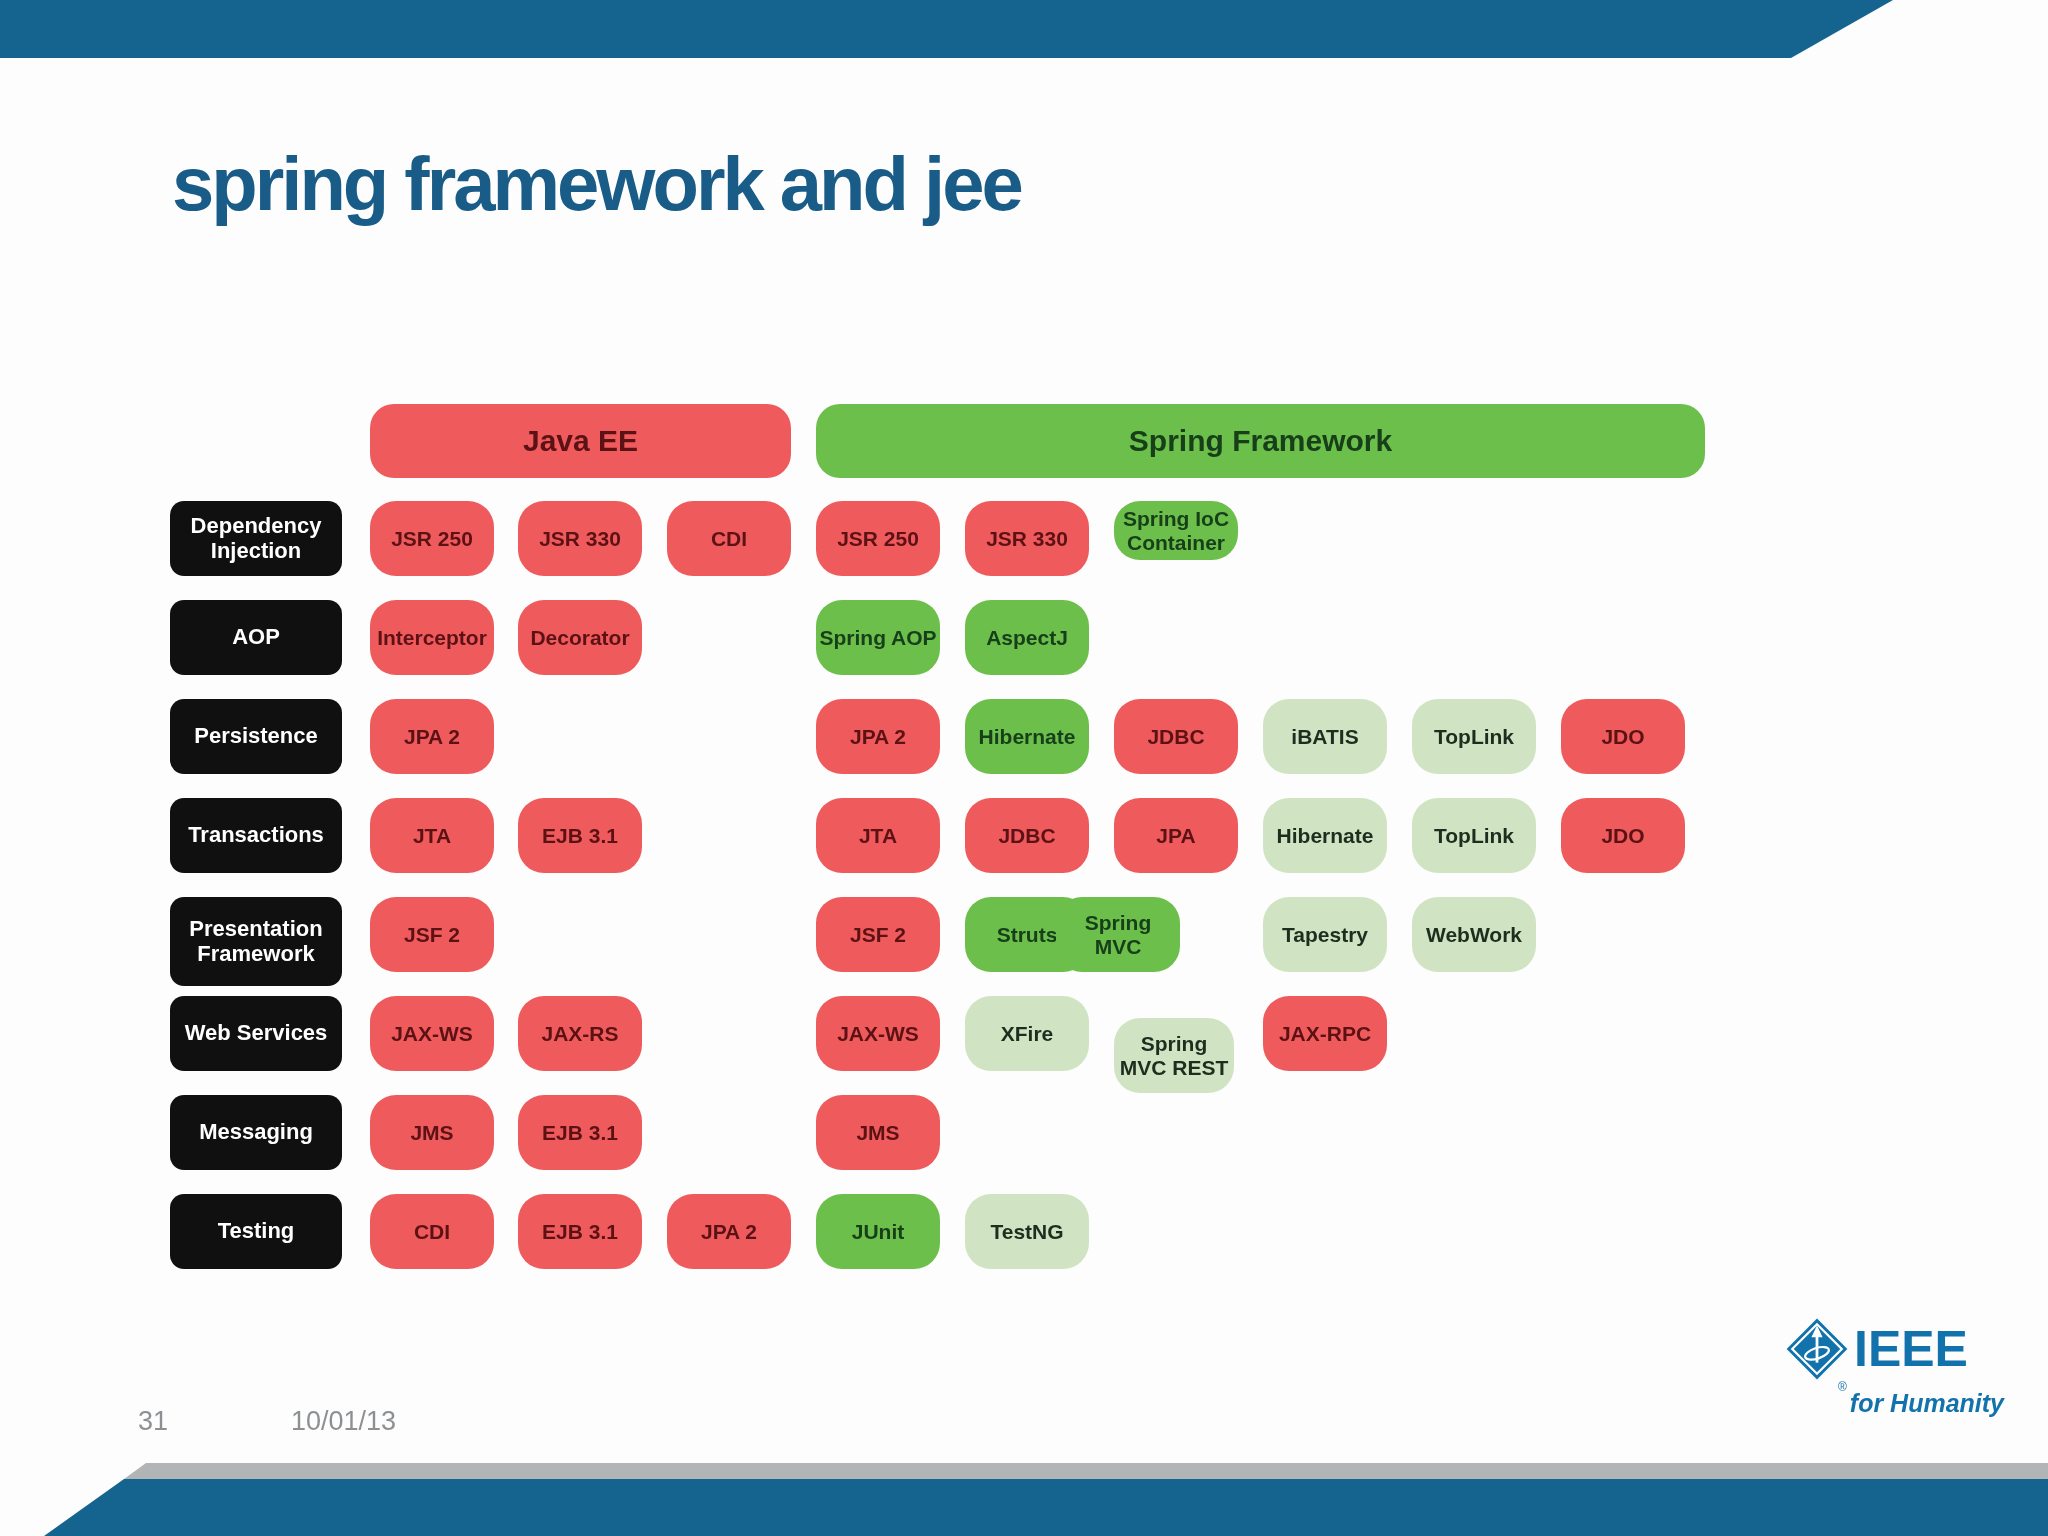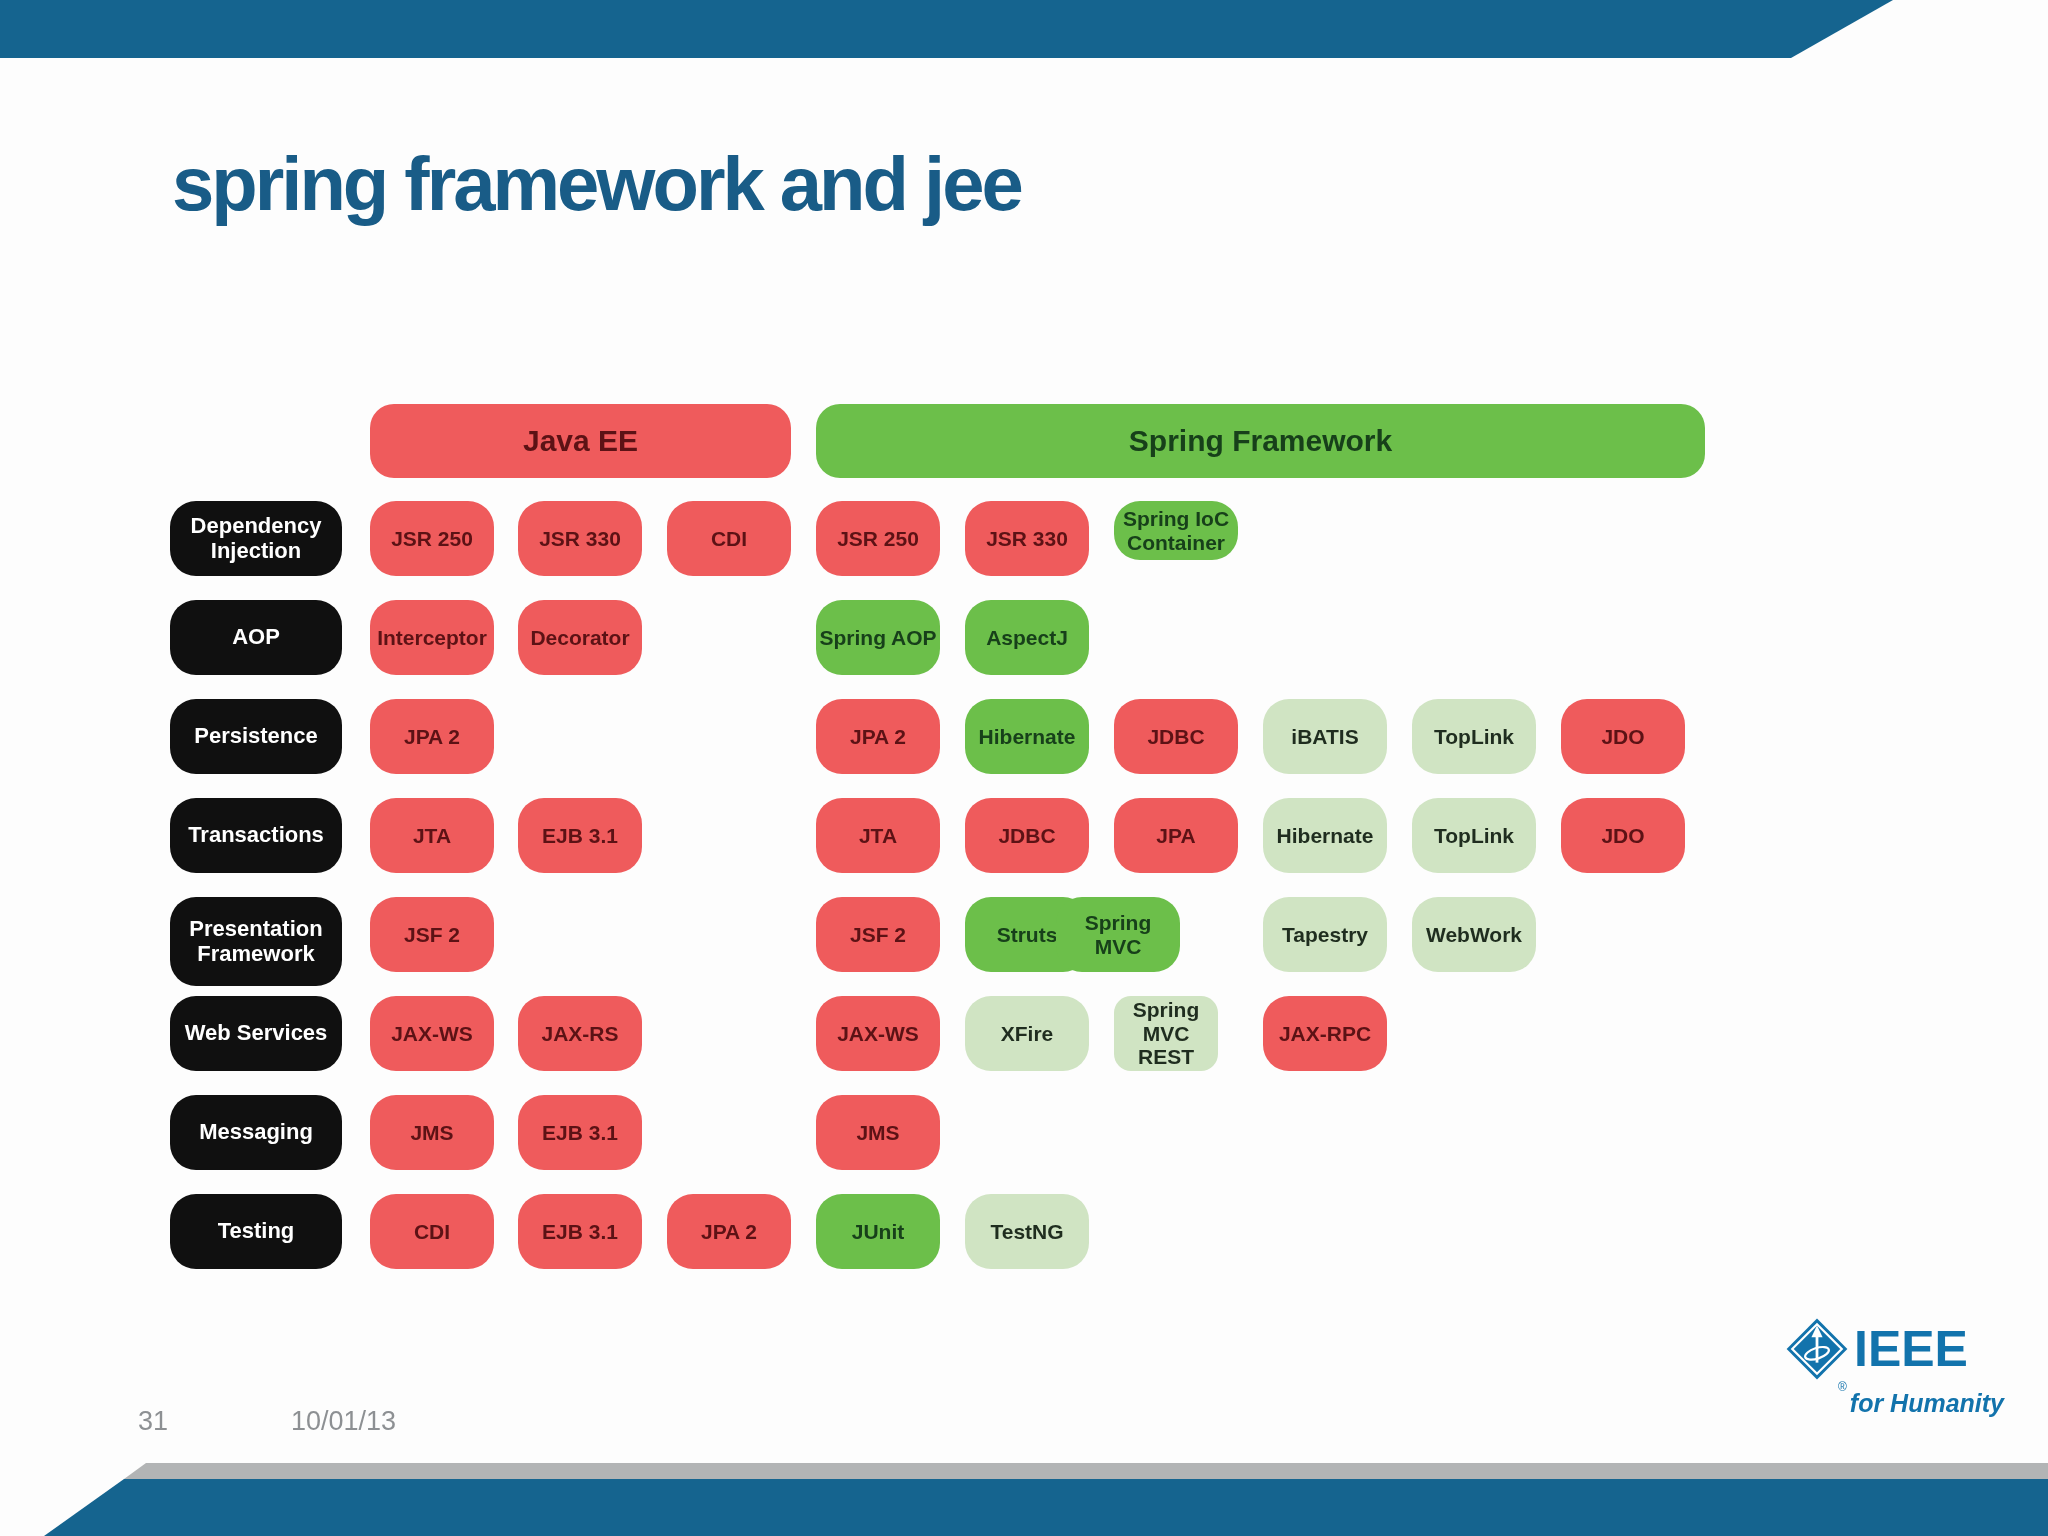--- a/index.html
+++ b/index.html
@@ -33,21 +33,21 @@
   
   .diagram{position:absolute;left:0;top:0;width:2048px;height:1536px;}
   .pill{
     position:absolute;box-sizing:border-box;
     display:flex;align-items:center;justify-content:center;
     text-align:center;border-radius:26px;
     font-weight:700;font-size:21px;line-height:1.12;
     padding:0 3px;
   }
   .pill.hdr{border-radius:24px;font-size:30px;}
-  .pill.cat{font-size:22px;padding:0 8px;border-radius:26px;}
+  .pill.cat{font-size:22px;padding:0 8px;border-radius:14px;}
   .tone-red{background:var(--red);color:var(--red_text);}
   .tone-green{background:var(--green);color:var(--green_text);}
   .tone-light_green{background:var(--light_green);color:var(--light_green_text);}
   .tone-label{background:var(--label_black);color:#ffffff;}
   
   .page-number,.slide-date{
     position:absolute;top:1406px;font-size:27px;color:var(--footer_text);
   }
   .page-number{left:138px;}
   .slide-date{left:291px;}
@@ -109,21 +109,21 @@
     <div class="pill tone-red" style="left: 816px; top: 897px; width: 124px; height: 75px;">JSF 2</div>
     <div class="pill tone-green" style="left: 965px; top: 897px; width: 124px; height: 75px;">Struts</div>
     <div class="pill tone-green" style="left: 1056px; top: 897px; width: 124px; height: 75px;">Spring MVC</div>
     <div class="pill tone-light_green" style="left: 1263px; top: 897px; width: 124px; height: 75px;">Tapestry</div>
     <div class="pill tone-light_green" style="left: 1412px; top: 897px; width: 124px; height: 75px;">WebWork</div>
     <div class="pill tone-label cat" style="left: 170px; top: 996px; width: 172px; height: 75px;">Web Services</div>
     <div class="pill tone-red" style="left: 370px; top: 996px; width: 124px; height: 75px;">JAX-WS</div>
     <div class="pill tone-red" style="left: 518px; top: 996px; width: 124px; height: 75px;">JAX-RS</div>
     <div class="pill tone-red" style="left: 816px; top: 996px; width: 124px; height: 75px;">JAX-WS</div>
     <div class="pill tone-light_green" style="left: 965px; top: 996px; width: 124px; height: 75px;">XFire</div>
-    <div class="pill tone-light_green" style="left: 1114px; top: 996px; width: 104px; height: 75px; border-radius: 17px;">Spring MVC REST</div>
+    <div class="pill tone-light_green" style="left: 1114px; top: 1018px; width: 120px; height: 75px;">Spring MVC REST</div>
     <div class="pill tone-red" style="left: 1263px; top: 996px; width: 124px; height: 75px;">JAX-RPC</div>
     <div class="pill tone-label cat" style="left: 170px; top: 1095px; width: 172px; height: 75px;">Messaging</div>
     <div class="pill tone-red" style="left: 370px; top: 1095px; width: 124px; height: 75px;">JMS</div>
     <div class="pill tone-red" style="left: 518px; top: 1095px; width: 124px; height: 75px;">EJB 3.1</div>
     <div class="pill tone-red" style="left: 816px; top: 1095px; width: 124px; height: 75px;">JMS</div>
     <div class="pill tone-label cat" style="left: 170px; top: 1194px; width: 172px; height: 75px;">Testing</div>
     <div class="pill tone-red" style="left: 370px; top: 1194px; width: 124px; height: 75px;">CDI</div>
     <div class="pill tone-red" style="left: 518px; top: 1194px; width: 124px; height: 75px;">EJB 3.1</div>
     <div class="pill tone-red" style="left: 667px; top: 1194px; width: 124px; height: 75px;">JPA 2</div>
     <div class="pill tone-green" style="left: 816px; top: 1194px; width: 124px; height: 75px;">JUnit</div>

